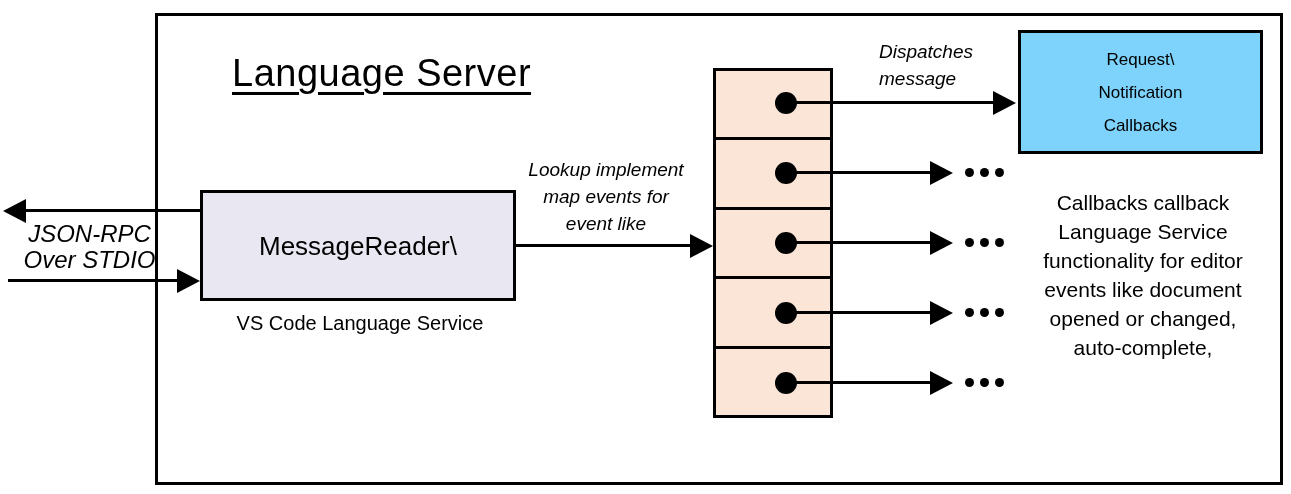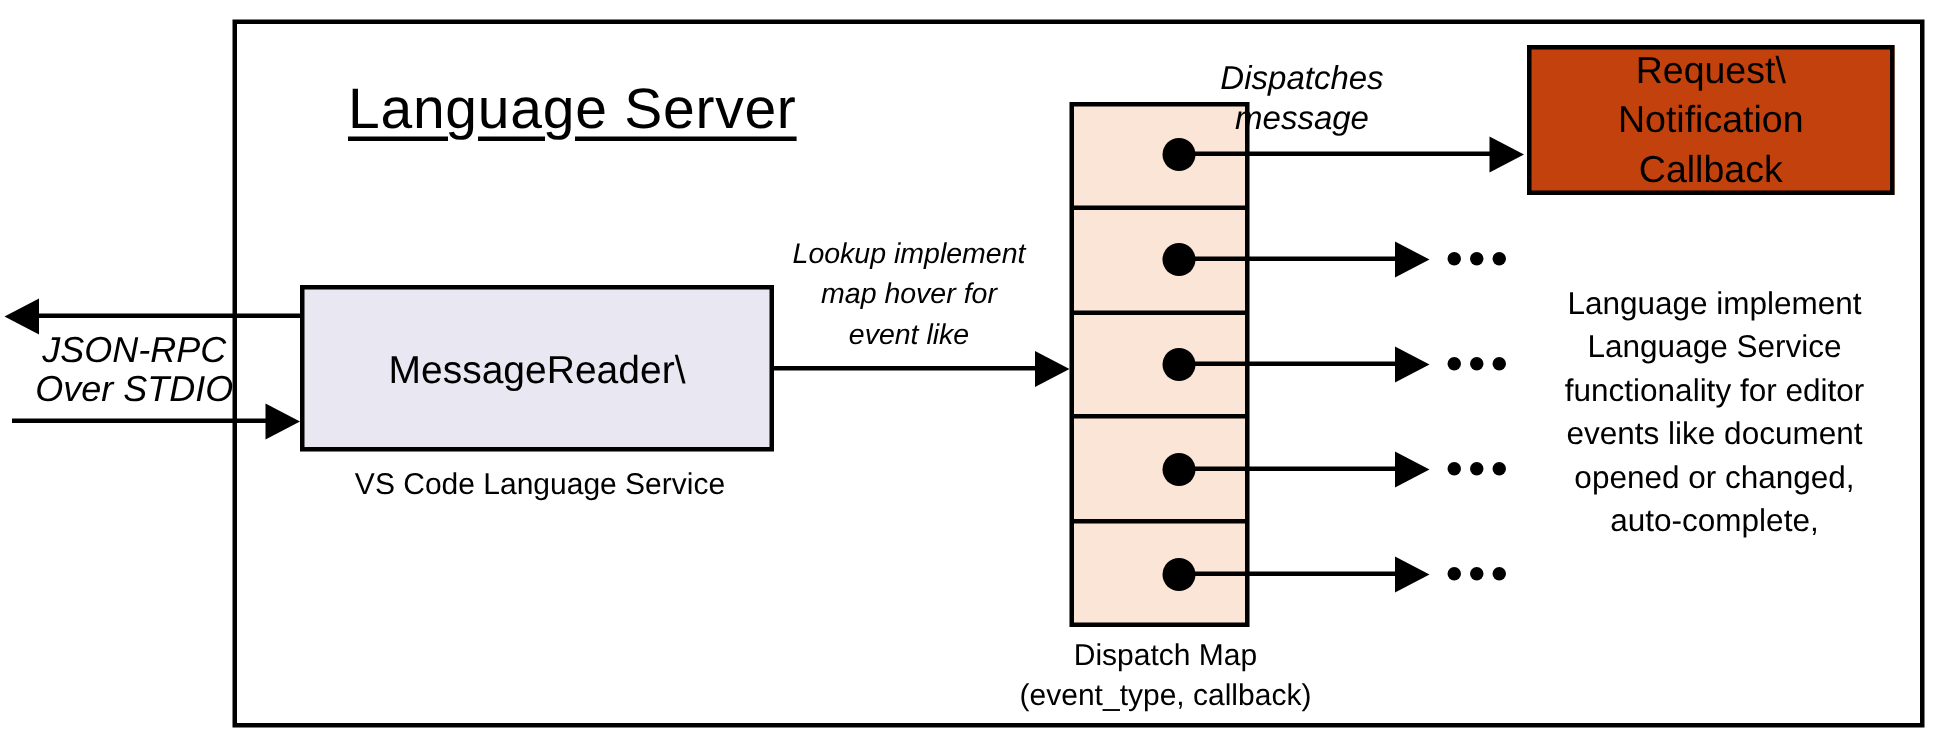--- a/index.html
+++ b/index.html
@@ -97,35 +97,34 @@
   .entry-dot {
     width: 22px; height: 22px;
     border-radius: 50%;
     background: #000;
   }
 
   .ellipsis-group { display: flex; gap: 6px; align-items: center; }
   .ellipsis-dot { width: 9px; height: 9px; border-radius: 50%; background: #000; }
 
   .dispatches-label {
-    left: 803px; top: 38px; width: 130px;
+    left: 879px; top: 38px; width: 130px;
     font-style: italic;
-    font-size: 22px; line-height: 27px;
-    text-align: center;
+    font-size: 19px; line-height: 27px;
   }
 
   .callback-box {
     left: 1018px; top: 30px;
-    width: 245px; height: 100px;
-    background: #c2410c;
+    width: 245px; height: 124px;
+    background: #7dd3fc;
     border: 3px solid #000;
     box-sizing: border-box;
     display: flex; flex-direction: column;
     align-items: center; justify-content: center;
-    font-size: 25px; line-height: 33px;
+    font-size: 17px; line-height: 33px;
     text-align: center;
   }
 
   .callbacks-note {
     left: 1002px; top: 188px; width: 282px;
     font-size: 21px; line-height: 29px;
     text-align: center;
   }
 
   .map-caption {
@@ -159,21 +158,21 @@
   </div>
   <div class="abs reader-caption">
     <div>VS Code Language Service</div>
   </div>
 
   <div class="abs hline" style="left:515px; top:244px; width:178px;"></div>
   <div class="abs head-right" style="left:690px; top:234px;"></div>
 
   <div class="abs lookup-label">
     <div>Lookup implement</div>
-    <div>map hover for</div>
+    <div>map events for</div>
     <div>event like</div>
   </div>
 
   <div class="abs dispatch-map">
     <div class="map-cell"></div>
     <div class="map-cell"></div>
     <div class="map-cell"></div>
     <div class="map-cell"></div>
     <div class="map-cell"></div>
   </div>
@@ -220,30 +219,26 @@
   </div>
 
   <div class="abs dispatches-label">
     <div>Dispatches</div>
     <div>message</div>
   </div>
 
   <div class="abs callback-box">
     <div>Request\</div>
     <div>Notification</div>
-    <div>Callback</div>
+    <div>Callbacks</div>
   </div>
 
   <div class="abs callbacks-note">
-    <div>Language implement</div>
+    <div>Callbacks callback</div>
     <div>Language Service</div>
     <div>functionality for editor</div>
     <div>events like document</div>
     <div>opened or changed,</div>
     <div>auto-complete,</div>
   </div>
 
-  <div class="abs map-caption">
-    <div>Dispatch Map</div>
-    <div>(event_type, callback)</div>
-  </div>
 
 </div>
 
 </body></html>

